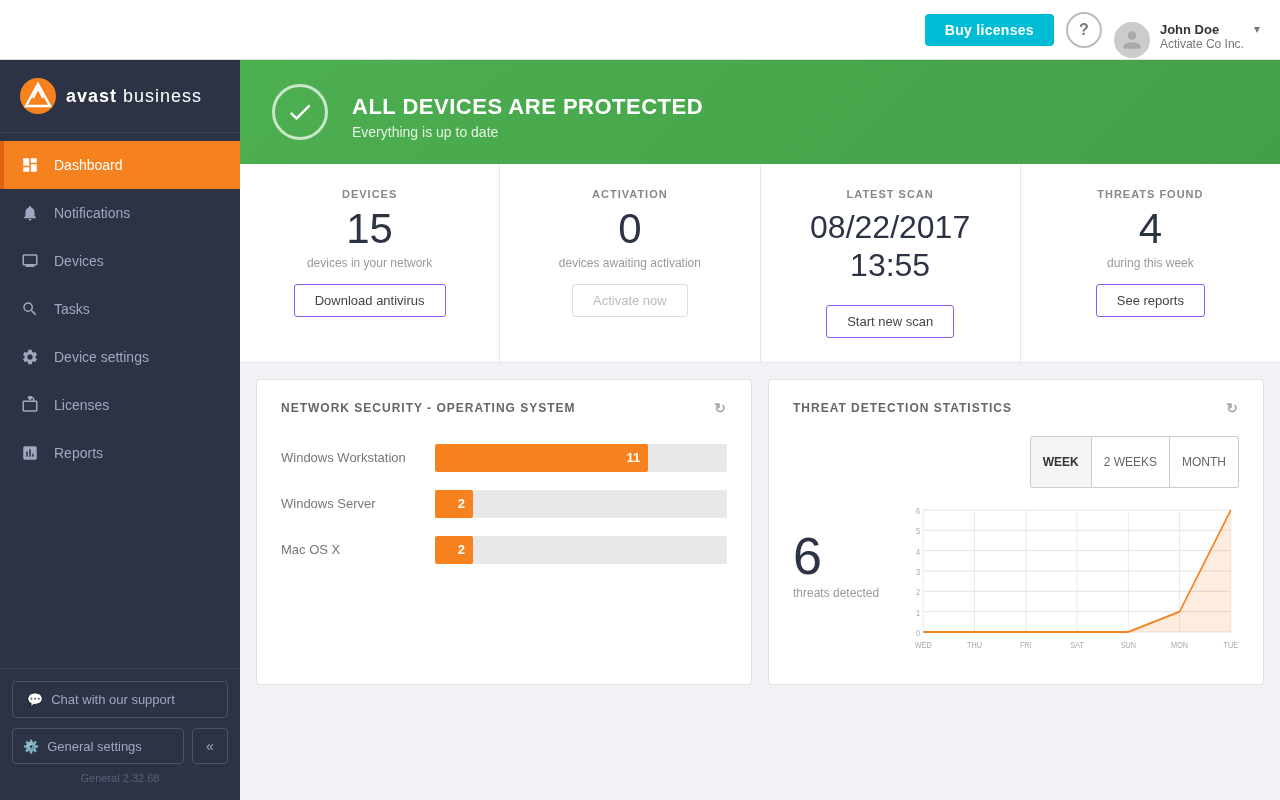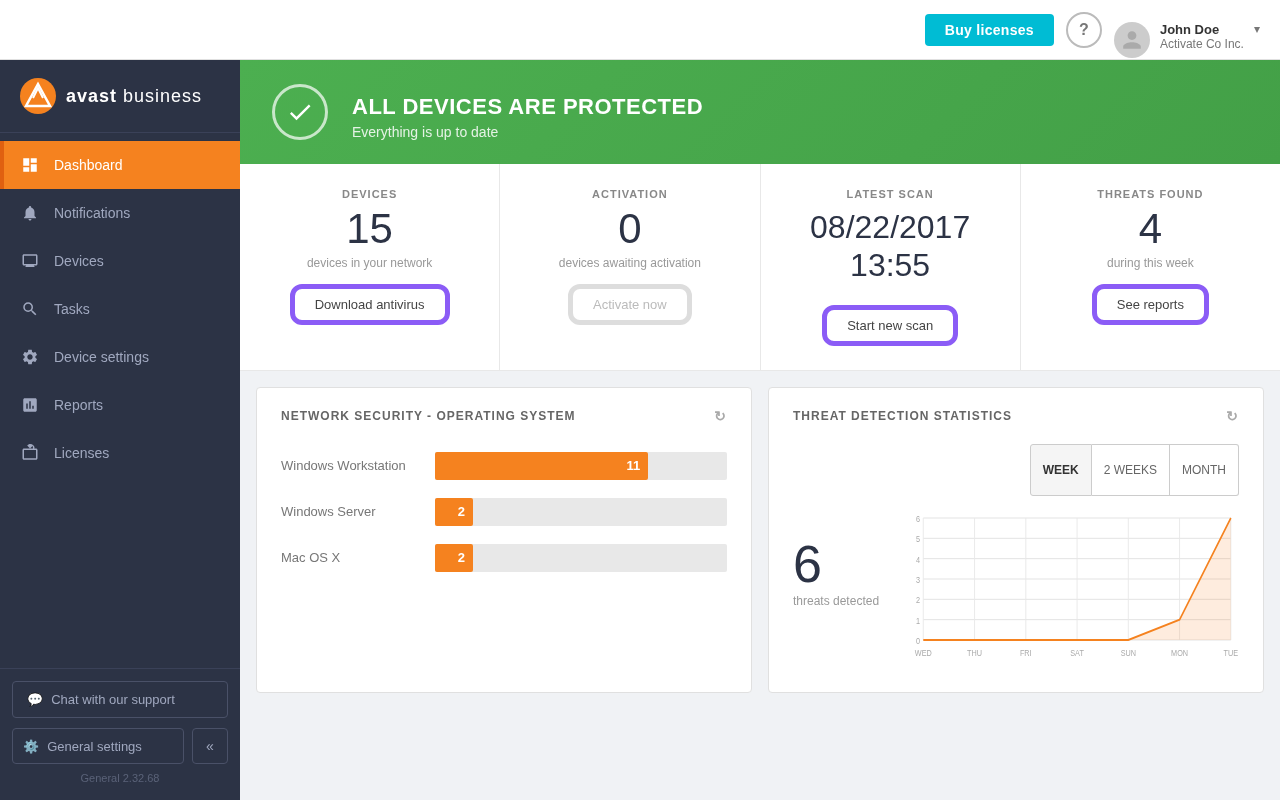--- a/index.html
+++ b/index.html
@@ -276,25 +276,25 @@
       line-height: 1.2;
       margin-bottom: 6px;
       text-align: center;
     }
     .stat-sub {
       font-size: 12px;
       color: #999;
       margin-bottom: 14px;
     }
     .stat-btn {
-      border: 5px solid #8b5cf6;
+      border: 1px solid #8b5cf6;
       background: #fff;
       color: #444;
       padding: 8px 20px;
-      border-radius: 12px;
+      border-radius: 3px;
       font-size: 13px;
       cursor: pointer;
       font-weight: 500;
     }
     .stat-btn.disabled {
       color: #bbb;
       border-color: #ddd;
       cursor: default;
     }
 
@@ -473,32 +473,32 @@
     <span class="nav-icon">
             <svg width="18" height="18" viewBox="0 0 24 24" fill="currentColor">
               <path d="M19.14 12.94c.04-.3.06-.61.06-.94 0-.32-.02-.64-.07-.94l2.03-1.58c.18-.14.23-.41.12-.61l-1.92-3.32c-.12-.22-.37-.29-.59-.22l-2.39.96c-.5-.38-1.03-.7-1.62-.94l-.36-2.54c-.04-.24-.24-.41-.48-.41h-3.84c-.24 0-.43.17-.47.41l-.36 2.54c-.59.24-1.13.57-1.62.94l-2.39-.96c-.22-.08-.47 0-.59.22L2.74 8.87c-.12.21-.08.47.12.61l2.03 1.58c-.05.3-.09.63-.09.94s.02.64.07.94l-2.03 1.58c-.18.14-.23.41-.12.61l1.92 3.32c.12.22.37.29.59.22l2.39-.96c.5.38 1.03.7 1.62.94l.36 2.54c.05.24.24.41.48.41h3.84c.24 0 .44-.17.47-.41l.36-2.54c.59-.24 1.13-.56 1.62-.94l2.39.96c.22.08.47 0 .59-.22l1.92-3.32c.12-.22.07-.47-.12-.61l-2.01-1.58zM12 15.6c-1.98 0-3.6-1.62-3.6-3.6s1.62-3.6 3.6-3.6 3.6 1.62 3.6 3.6-1.62 3.6-3.6 3.6z"></path>
             </svg>
           </span>
     <span>Device settings</span>
   </div>
         <div class="nav-item">
     <span class="nav-icon">
             <svg width="18" height="18" viewBox="0 0 24 24" fill="currentColor">
+              <path d="M20 6h-2.18c.07-.44.18-.88.18-1.36C18 2.51 15.49 0 12.36 0c-1.7 0-3.18.83-4.1 2.1L12 6l3.73-3.73C15.34 3.16 15.95 4 16 5c0 .36-.08.7-.18 1H4c-1.1 0-2 .9-2 2v11c0 1.1.9 2 2 2h16c1.1 0 2-.9 2-2V8c0-1.1-.9-2-2-2zm0 13H4V8h16v11z"></path>
+            </svg>
+          </span>
+    <span>Licenses</span>
+  </div>
+        <div class="nav-item">
+    <span class="nav-icon">
+            <svg width="18" height="18" viewBox="0 0 24 24" fill="currentColor">
               <path d="M19 3H5c-1.1 0-2 .9-2 2v14c0 1.1.9 2 2 2h14c1.1 0 2-.9 2-2V5c0-1.1-.9-2-2-2zM9 17H7v-7h2v7zm4 0h-2V7h2v10zm4 0h-2v-4h2v4z"></path>
             </svg>
           </span>
     <span>Reports</span>
-  </div>
-        <div class="nav-item">
-    <span class="nav-icon">
-            <svg width="18" height="18" viewBox="0 0 24 24" fill="currentColor">
-              <path d="M20 6h-2.18c.07-.44.18-.88.18-1.36C18 2.51 15.49 0 12.36 0c-1.7 0-3.18.83-4.1 2.1L12 6l3.73-3.73C15.34 3.16 15.95 4 16 5c0 .36-.08.7-.18 1H4c-1.1 0-2 .9-2 2v11c0 1.1.9 2 2 2h16c1.1 0 2-.9 2-2V8c0-1.1-.9-2-2-2zm0 13H4V8h16v11z"></path>
-            </svg>
-          </span>
-    <span>Licenses</span>
   </div>
       </nav>
     <div class="sidebar-bottom">
       <button class="chat-btn">
         <span>💬</span>
         <span>Chat with our support</span>
       </button>
       <div class="settings-row">
         <button class="general-settings-btn">
           <span>⚙️</span>

